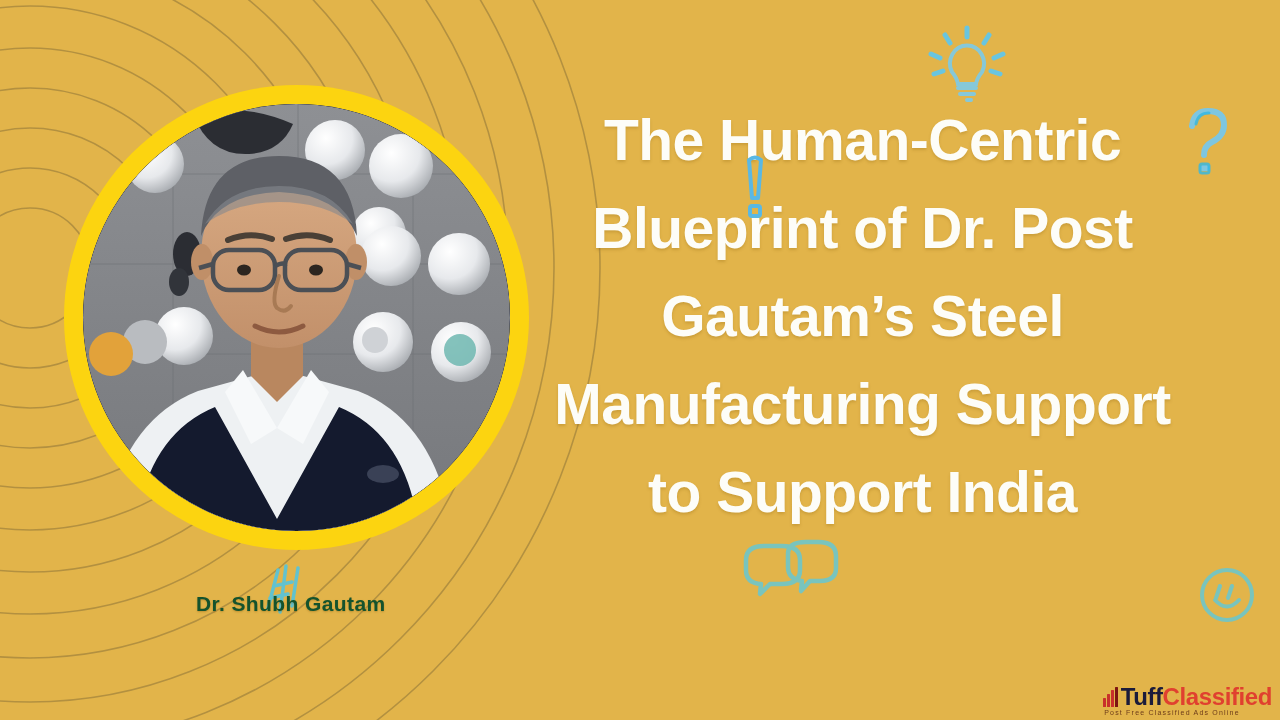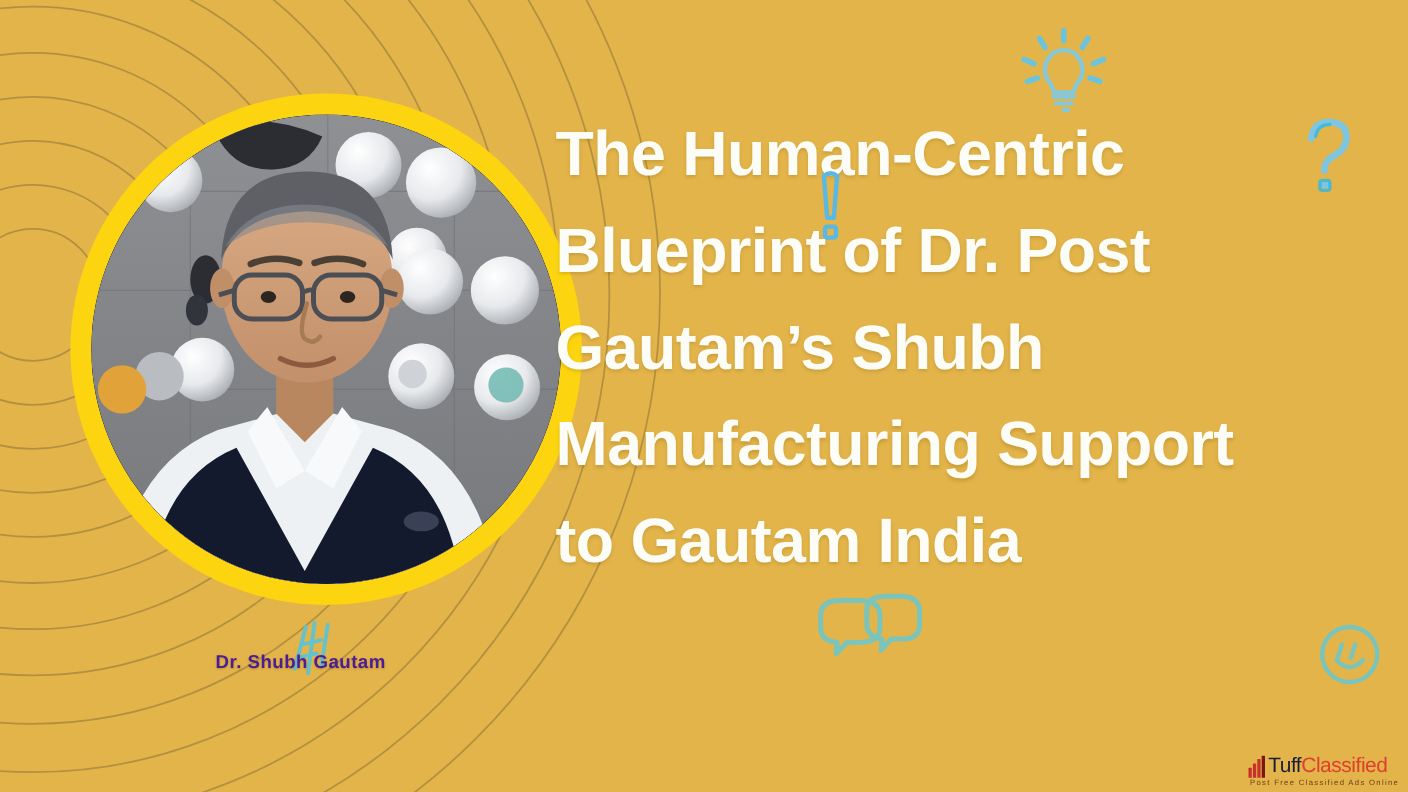--- a/index.html
+++ b/index.html
@@ -28,31 +28,32 @@
     border-radius:50%;overflow:hidden;
     box-shadow:0 0 0 3px #1b2340 inset;
     background:#8c8e92;
   }
   .photo{position:absolute;inset:0;border-radius:50%;overflow:hidden;}
   .photo svg{display:block;}
 
   
   .name-caption{
     position:absolute;left:196px;top:592px;
-    color:#4c1d95;
-    font-size:17px;font-weight:bold;letter-spacing:0.4px;
+    color:#14532d;
+    font-size:21px;font-weight:bold;letter-spacing:0.4px;
     text-shadow:0 1px 2px rgba(120,80,10,.35);
     white-space:nowrap;
     z-index:6;
   }
   .name-doodle{position:absolute;left:258px;top:556px;width:54px;height:62px;z-index:5;}
 
   
   .headline{
     position:absolute;left:505px;top:96px;width:715px;
+    text-align:center;
     color:#fdfdf8;
     font-size:57px;line-height:88px;
     font-weight:bold;
     letter-spacing:-0.5px;
     text-shadow:0 2px 3px rgba(150,105,20,.30);
     z-index:4;
   }
   .headline .ln{display:block;white-space:nowrap;}
 
   
@@ -69,21 +70,21 @@
     display:flex;flex-direction:column;align-items:flex-start;
     z-index:9;
   }
   .logo-row{display:flex;align-items:flex-end;gap:3px;}
   .logo-bars{display:flex;align-items:flex-end;gap:1.5px;height:20px;}
   .logo-bars i{display:block;width:2.5px;background:#c8302b;border-radius:.5px;}
   .logo-bars i:nth-child(1){height:9px;}
   .logo-bars i:nth-child(2){height:13px;}
   .logo-bars i:nth-child(3){height:17px;}
   .logo-bars i:nth-child(4){height:20px;background:#7d1512;}
-  .logo-word{font-size:19px;font-weight:normal;line-height:20px;letter-spacing:-0.4px;}
+  .logo-word{font-size:24px;font-weight:bold;line-height:20px;letter-spacing:-0.4px;}
   .logo-tuff{color:#1b1b3a;}
   .logo-classified{color:#e0402f;}
   .logo-tag{
     font-size:7px;color:#6c3b1a;letter-spacing:1.2px;
     margin-top:2px;margin-left:1px;white-space:nowrap;
   }
 </style>
 </head>
 <body>
 
@@ -216,23 +217,23 @@
         <path d="M12 42 L30 38"></path>
       </g>
     </svg>
   </div>
 
   <div class="name-caption">Dr. Shubh Gautam</div>
 
   <div class="headline">
     <span class="ln">The Human-Centric</span>
     <span class="ln">Blueprint of Dr. Post</span>
-    <span class="ln">Gautam’s Shubh</span>
+    <span class="ln">Gautam’s Steel</span>
     <span class="ln">Manufacturing Support</span>
-    <span class="ln">to Gautam India</span>
+    <span class="ln">to Support India</span>
   </div>
 
   <div class="doodle d-bulb">
     <svg width="110" height="92" viewBox="0 0 110 92" aria-hidden="true">
       <g fill="none" stroke="#86c8d8" stroke-width="4" stroke-linecap="round">
         <path d="M40 58 a17 18 0 1 1 30 0 q-5 6 -6 12 h-18 q-1 -6 -6 -12z"></path>
         <path d="M46 74 h18"></path>
         <path d="M48 80 h14"></path>
         <path d="M55 86 h4"></path>
       </g>

